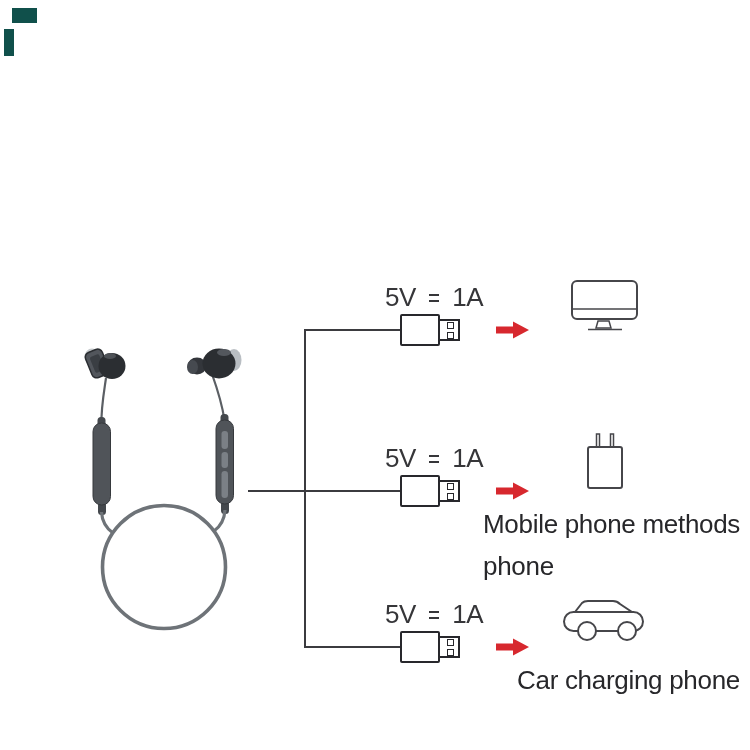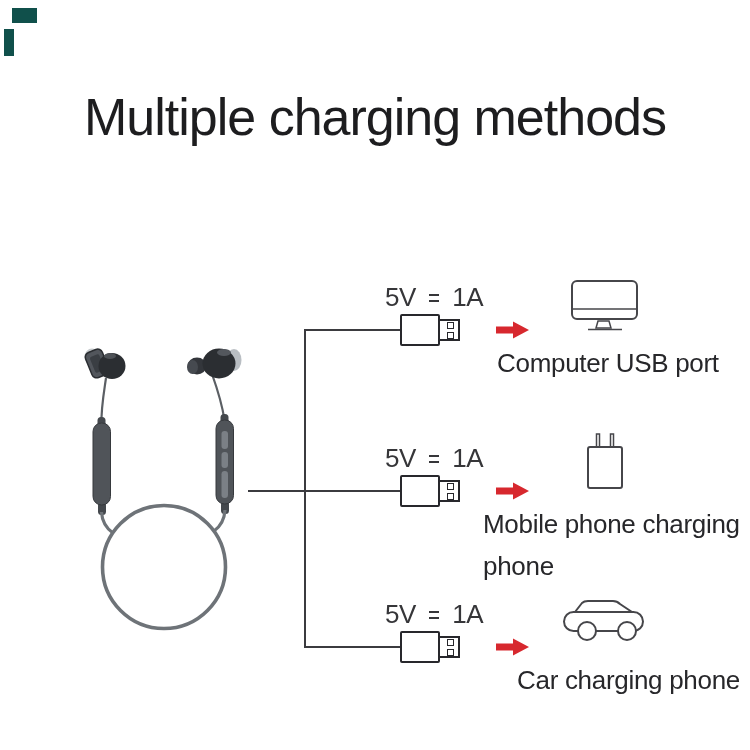--- a/index.html
+++ b/index.html
@@ -69,21 +69,20 @@
   svg{display:block;}
 </style>
 </head>
 <body>
 
 <div class="canvas">
 
   <div class="wm wm1"></div>
   <div class="wm wm2"></div>
 
-  <div class="title">Multiple charging methods</div>
 
   <svg class="earphones" viewBox="70 340 185 400" xmlns="http://www.w3.org/2000/svg">
 
     <path d="M106,378 C104,392 101,408 101.5,424" fill="none" stroke="#5b5f64" stroke-width="2.2"></path>
     <path d="M212,374 C217,388 222,404 224.5,420" fill="none" stroke="#5b5f64" stroke-width="2.2"></path>
 
     <g>
       <ellipse cx="92" cy="357" rx="7.5" ry="8.5" fill="#c6cacd"></ellipse>
       <rect x="88" y="350" width="18" height="27" rx="5" transform="rotate(-22 97 363)" fill="#52565c" stroke="#2a2d31" stroke-width="1.5"></rect>
       <rect x="92" y="355" width="10" height="17" rx="2" transform="rotate(-22 97 363)" fill="#3a3e43"></rect>
@@ -143,23 +142,20 @@
     <div class="usb-part usb-sq s2"></div>
     <svg class="arrow" viewBox="0 0 34 18">
       <path d="M0,5.5 H17 V0.5 L33,9 L17,17.5 V12.5 H0 Z" fill="#d7282e"></path>
     </svg>
     <svg class="dev" width="70" height="54" viewBox="0 0 70 54">
       <rect x="2" y="2" width="65" height="38" rx="5" fill="#fff" stroke="#46464a" stroke-width="2"></rect>
       <line x1="3" y1="30" x2="66" y2="30" stroke="#46464a" stroke-width="1.5"></line>
       <path d="M28,42 L26,49 L41,49 L39,42 Z" fill="#fff" stroke="#46464a" stroke-width="1.5"></path>
       <line x1="18" y1="50.5" x2="52" y2="50.5" stroke="#46464a" stroke-width="1.5"></line>
     </svg>
-    <div class="label">
-      <span>Computer USB port</span>
-    </div>
   </div>
 
   <div class="branch b2">
     <div class="spec">
       <span>5V</span>
       <span class="dc">
         <span class="solid"></span>
         <span class="dashes">
             <i></i>
             <i></i>
@@ -174,21 +170,21 @@
     <div class="usb-part usb-sq s2"></div>
     <svg class="arrow" viewBox="0 0 34 18">
       <path d="M0,5.5 H17 V0.5 L33,9 L17,17.5 V12.5 H0 Z" fill="#d7282e"></path>
     </svg>
     <svg class="dev" width="40" height="58" viewBox="0 0 40 58">
       <rect x="10.5" y="1" width="3" height="13" fill="#fff" stroke="#46464a" stroke-width="1.5"></rect>
       <rect x="24.5" y="1" width="3" height="13" fill="#fff" stroke="#46464a" stroke-width="1.5"></rect>
       <rect x="2" y="14" width="34" height="41" rx="2" fill="#fff" stroke="#46464a" stroke-width="2"></rect>
     </svg>
     <div class="label">
-      <span>Mobile phone charging</span>
+      <span>Mobile phone methods</span>
       <span>phone</span>
     </div>
   </div>
 
   <div class="branch b3">
     <div class="spec">
       <span>5V</span>
       <span class="dc">
         <span class="solid"></span>
         <span class="dashes">

